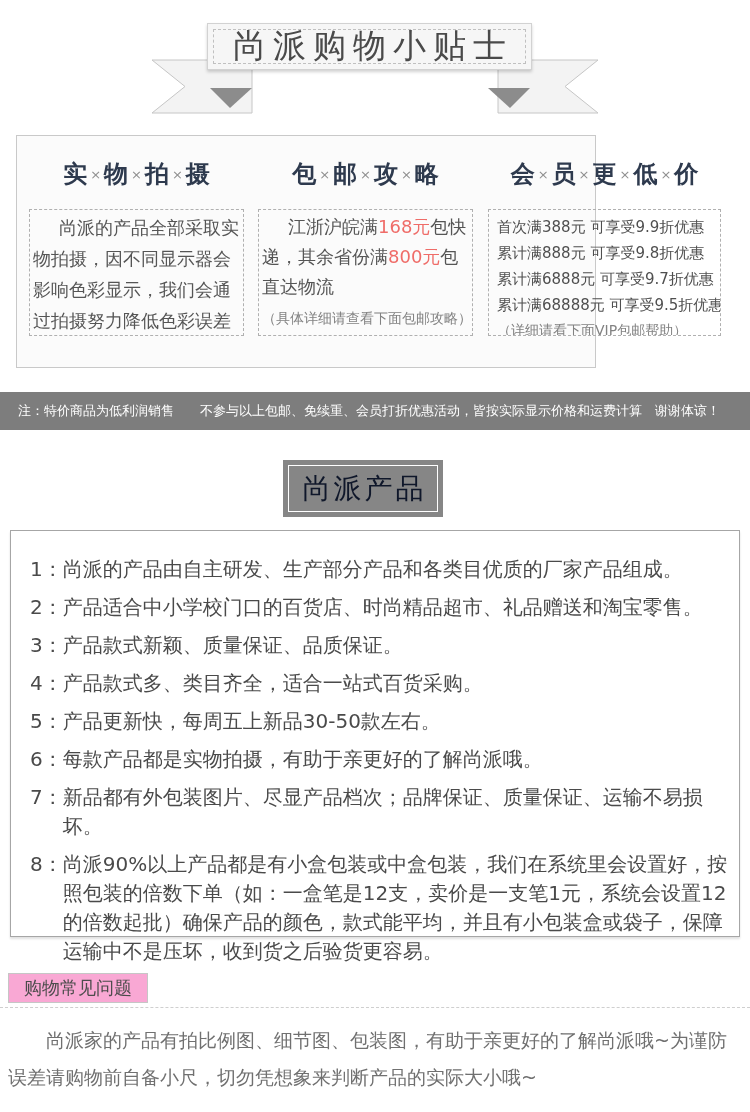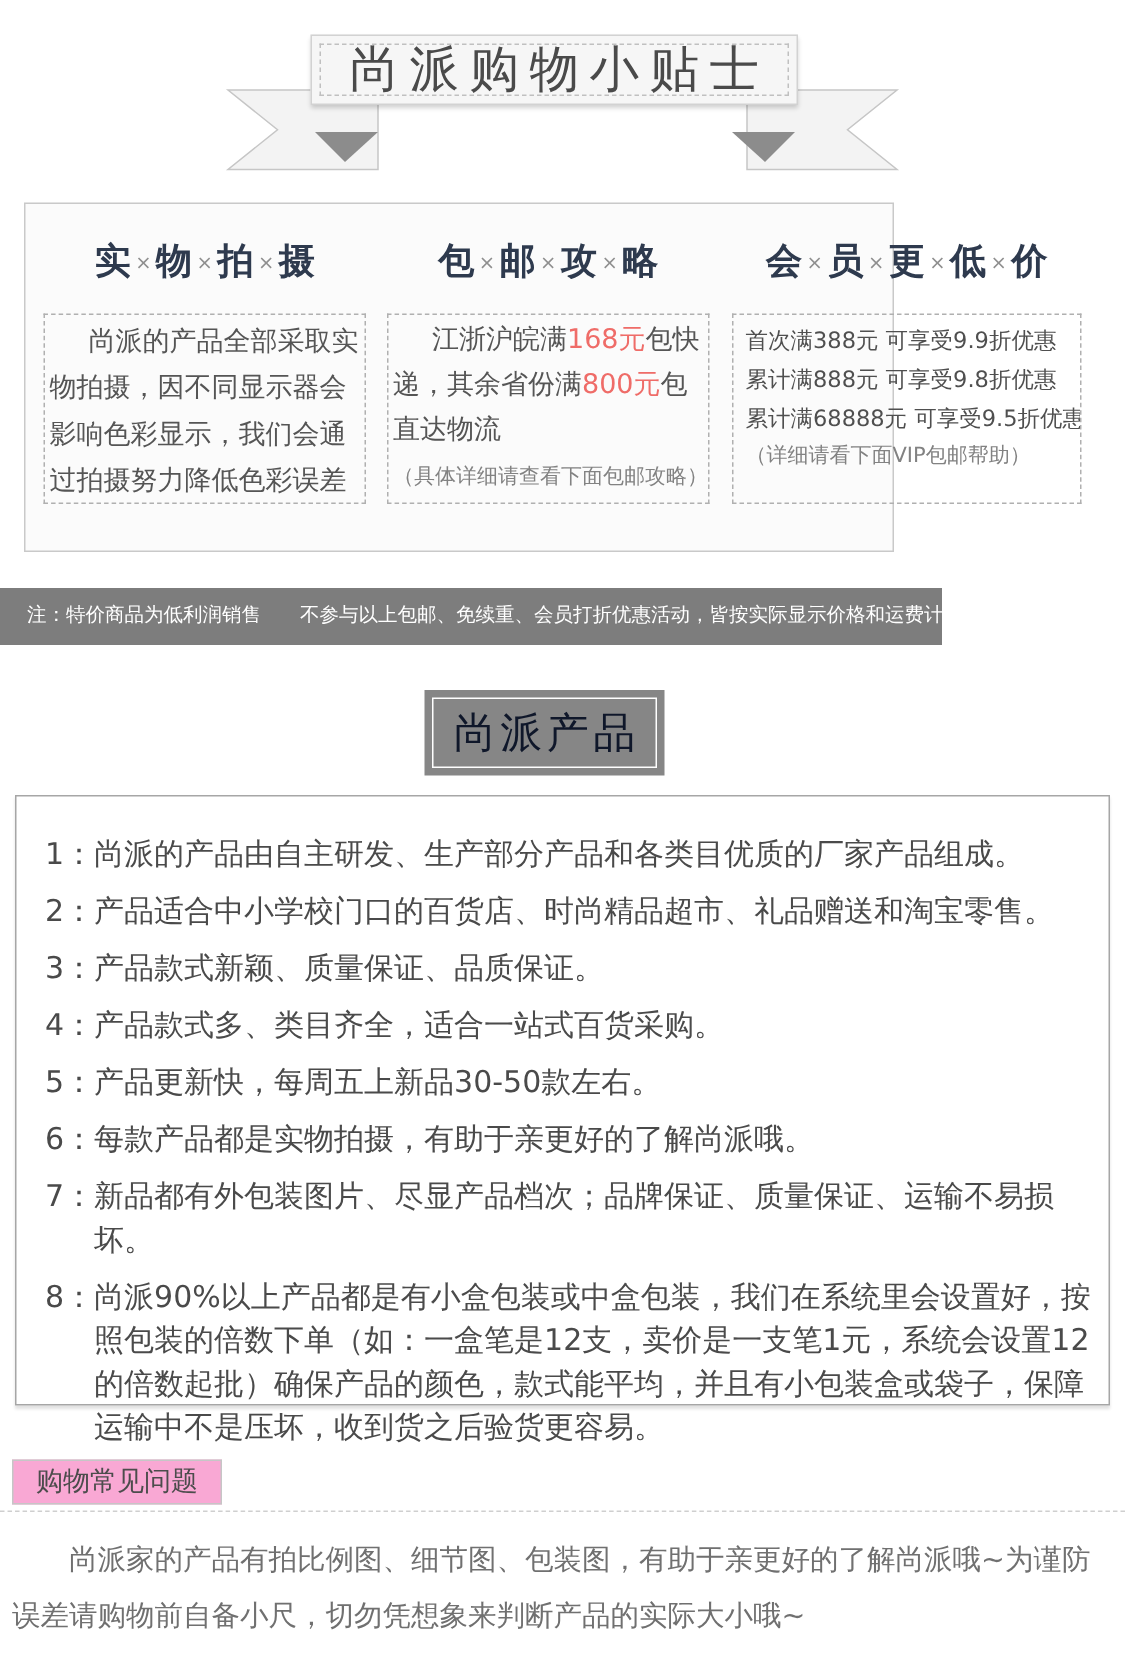--- a/index.html
+++ b/index.html
@@ -29,21 +29,21 @@
   .col1 .body{text-indent:26px;}
   .col2 .dash-box{padding:2px 3px;font-size:18px;line-height:30px;}
   .col2 .body{text-indent:26px;}
   .hl{color:#ef6c68;}
   .note{font-size:14px;color:#828282;line-height:18px;margin-top:7px;white-space:nowrap;}
   .col3 .dash-box{padding:4px 4px 0 8px;font-size:15px;line-height:26px;color:#4f4f4f;}
   .col3 .row{white-space:nowrap;}
   .col3 .note{margin-top:3px;}
 
   
-  .notice{position:absolute;left:0;top:392px;width:628px;height:38px;background:#7d7d7d;
+  .notice{position:absolute;left:0;top:392px;width:750px;height:38px;background:#7d7d7d;
           color:#fff;font-size:13px;line-height:38px;padding-left:18px;box-sizing:border-box;white-space:nowrap;}
 
   
   .prod-title{position:absolute;left:283px;top:460px;width:160px;height:57px;background:#868686;box-sizing:border-box;}
   .prod-title .inner{position:absolute;inset:5px;border:1px solid #fff;display:flex;align-items:center;
           justify-content:center;color:#0f172a;font-size:28px;letter-spacing:3px;padding-left:3px;}
 
   
   .plist{position:absolute;left:10px;top:530px;width:730px;height:407px;border:1px solid #a6a6a6;
          background:#fff;box-sizing:border-box;box-shadow:0 2px 2px rgba(0,0,0,.12);
@@ -93,20 +93,21 @@
         <div class="body"><span>江浙沪皖满</span><span class="hl">168元</span><span>包快递，其余省份满</span><span class="hl">800元</span><span>包直达物流</span></div>
         <div class="note">（具体详细请查看下面包邮攻略）</div>
       </div>
     </div>
 
     <div class="col col3">
       <div class="col-title"><span>会</span><span class="xsep">×</span><span>员</span><span class="xsep">×</span><span>更</span><span class="xsep">×</span><span>低</span><span class="xsep">×</span><span>价</span></div>
       <div class="dash-box">
         <div class="row">首次满388元 可享受9.9折优惠</div>
         <div class="row">累计满888元 可享受9.8折优惠</div>
+        <div class="row">累计满6888元 可享受9.7折优惠</div>
         <div class="row">累计满68888元 可享受9.5折优惠</div>
         <div class="note">（详细请看下面VIP包邮帮助）</div>
       </div>
     </div>
 
   </div>
 
   <div class="notice">注：特价商品为低利润销售　　不参与以上包邮、免续重、会员打折优惠活动，皆按实际显示价格和运费计算　谢谢体谅！</div>
 
   <div class="prod-title">

